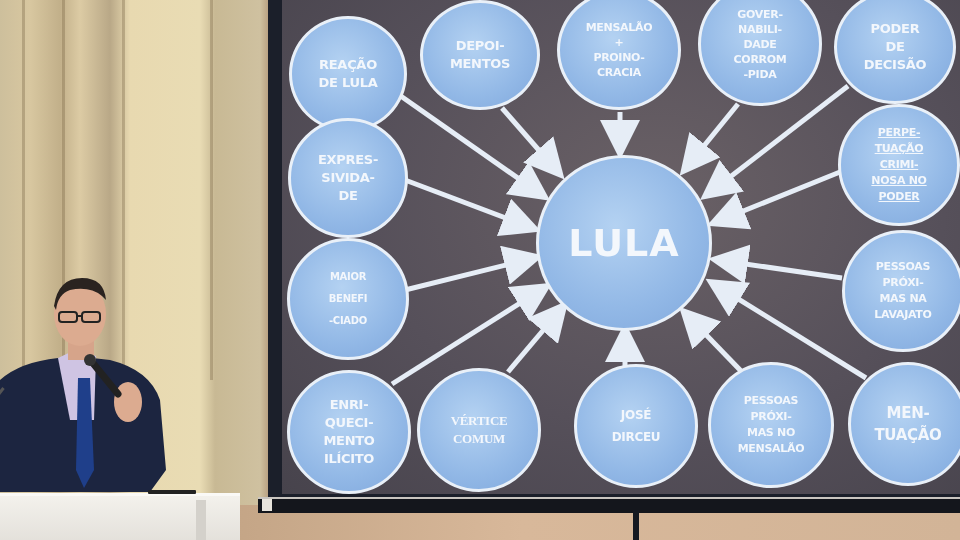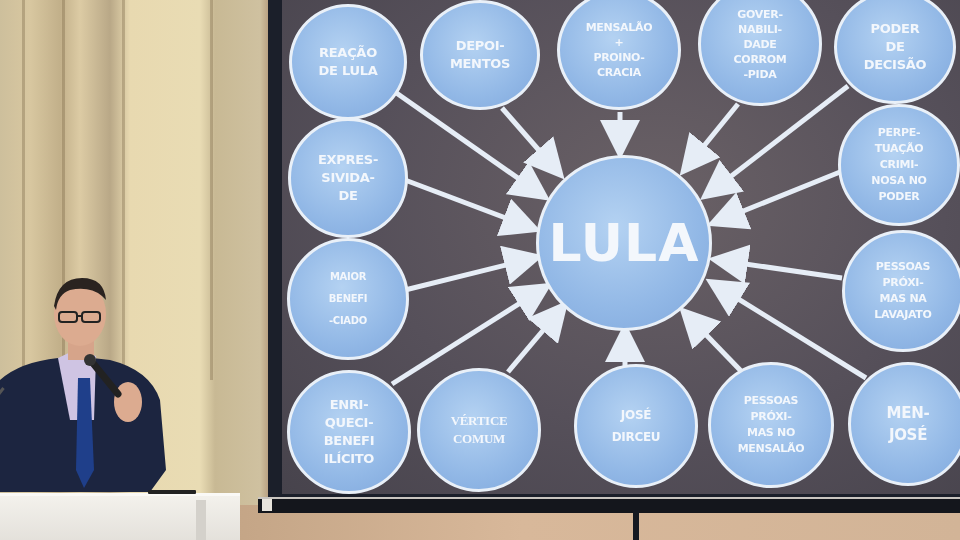--- a/index.html
+++ b/index.html
@@ -12,21 +12,21 @@
   .screen-frame{position:absolute;left:268px;top:0;width:700px;height:502px;background:#1b1f2a;}
   .screen{position:absolute;left:282px;top:0;width:678px;height:494px;
     background:radial-gradient(ellipse at 55% 40%,#6a6166 0%,#56505a 55%,#47434c 100%);}
   .screen-bar{position:absolute;left:258px;top:497px;width:702px;height:14px;background:#14161c;border-top:2px solid #c9c5c0;}
   .screen-cap{position:absolute;left:262px;top:499px;width:10px;height:12px;background:#e8e4dc;}
   .stand{position:absolute;left:633px;top:510px;width:6px;height:30px;background:#151820;}
   svg.arrows{position:absolute;left:0;top:0;}
   .node{position:absolute;border-radius:50%;background:radial-gradient(circle at 45% 40%,#b4d2f2 0%,#92b8e6 60%,#7fa7dc 100%);
     border:3px solid #e9f0f8;box-sizing:border-box;display:flex;align-items:center;justify-content:center;text-align:center;
     color:#f3f7fc;font-weight:bold;font-size:13px;line-height:18px;white-space:pre-line;letter-spacing:-0.3px;}
-  .center{font-size:52px;letter-spacing:1px;text-align:center;}
+  .center{font-size:38px;letter-spacing:1px;text-align:center;}
   
   .person{position:absolute;}
   .podium{position:absolute;left:0;top:493px;width:240px;height:47px;background:linear-gradient(#f3f1ec,#e3e0da);border-top:3px solid #faf9f6;}
   .podium-leg{position:absolute;left:196px;top:500px;width:10px;height:40px;background:#d4d1cb;}
   .mic-stand{position:absolute;left:2px;top:388px;width:3px;height:70px;background:#555;transform:rotate(38deg);transform-origin:top;}
   .phone{position:absolute;left:148px;top:490px;width:48px;height:4px;background:#222;border-radius:1px;}
 </style>
 </head>
 <body>
 
@@ -64,70 +64,70 @@
     <line x1="392" y1="384" x2="544" y2="288"></line>
     <line x1="405" y1="290" x2="534" y2="258"></line>
     <line x1="405" y1="180" x2="532" y2="228"></line>
   </g>
 </svg>
 
 <div class="node center" style="left:536px;top:155px;width:176px;height:176px;">
   <span>LULA</span>
 </div>
 
-<div class="node" style="left:289px;top:4px;width:118px;height:116px;">
+<div class="node" style="left:289px;top:16px;width:118px;height:116px;">
   <span>REAÇÃO
 DE LULA</span></div>
 <div class="node" style="left:420px;top:0px;width:120px;height:110px;">
   <span>DEPOI-
 MENTOS</span></div>
 <div class="node" style="left:557px;top:-10px;width:124px;height:120px;font-size:11px;line-height:15px;">
   <span>MENSALÃO
 +
 PROINO-
 CRACIA</span></div>
 <div class="node" style="left:698px;top:-18px;width:124px;height:124px;font-size:11px;line-height:15px;">
   <span>GOVER-
 NABILI-
 DADE
 CORROM
 -PIDA</span></div>
 <div class="node" style="left:834px;top:-10px;width:122px;height:114px;">
   <span>PODER
 DE
 DECISÃO</span></div>
-<div class="node" style="left:838px;top:104px;width:122px;height:122px;font-size:11px;line-height:16px;">
+<div class="node" style="left:838px;top:104px;width:122px;height:122px;font-size:11px;line-height:16px;text-decoration:underline;">
   <span>PERPE-
 TUAÇÃO
 CRIMI-
 NOSA NO
 PODER</span></div>
 <div class="node" style="left:842px;top:230px;width:122px;height:122px;font-size:11px;line-height:16px;">
   <span>PESSOAS
 PRÓXI-
 MAS NA
 LAVAJATO</span></div>
 <div class="node" style="left:848px;top:362px;width:120px;height:124px;font-size:15px;line-height:22px;">
   <span>MEN-
-JOSÉ</span></div>
+TUAÇÃO</span></div>
 <div class="node" style="left:708px;top:362px;width:126px;height:126px;font-size:11px;line-height:16px;">
   <span>PESSOAS
 PRÓXI-
 MAS NO
 MENSALÃO</span></div>
 <div class="node" style="left:574px;top:364px;width:124px;height:124px;font-size:12px;line-height:22px;">
   <span>JOSÉ
 DIRCEU</span></div>
 <div class="node" style="left:417px;top:368px;width:124px;height:124px;font-family:Liberation Serif, serif;">
   <span>VÉRTICE
 COMUM</span></div>
 <div class="node" style="left:287px;top:370px;width:124px;height:124px;">
   <span>ENRI-
 QUECI-
-BENEFI
+MENTO
 ILÍCITO</span></div>
 <div class="node" style="left:287px;top:238px;width:122px;height:122px;font-size:10px;line-height:22px;">
   <span>MAIOR
 BENEFI
 -CIADO</span></div>
 <div class="node" style="left:288px;top:118px;width:120px;height:120px;align-items:center;">
   <span>EXPRES-
 SIVIDA-
 DE</span></div>
 

